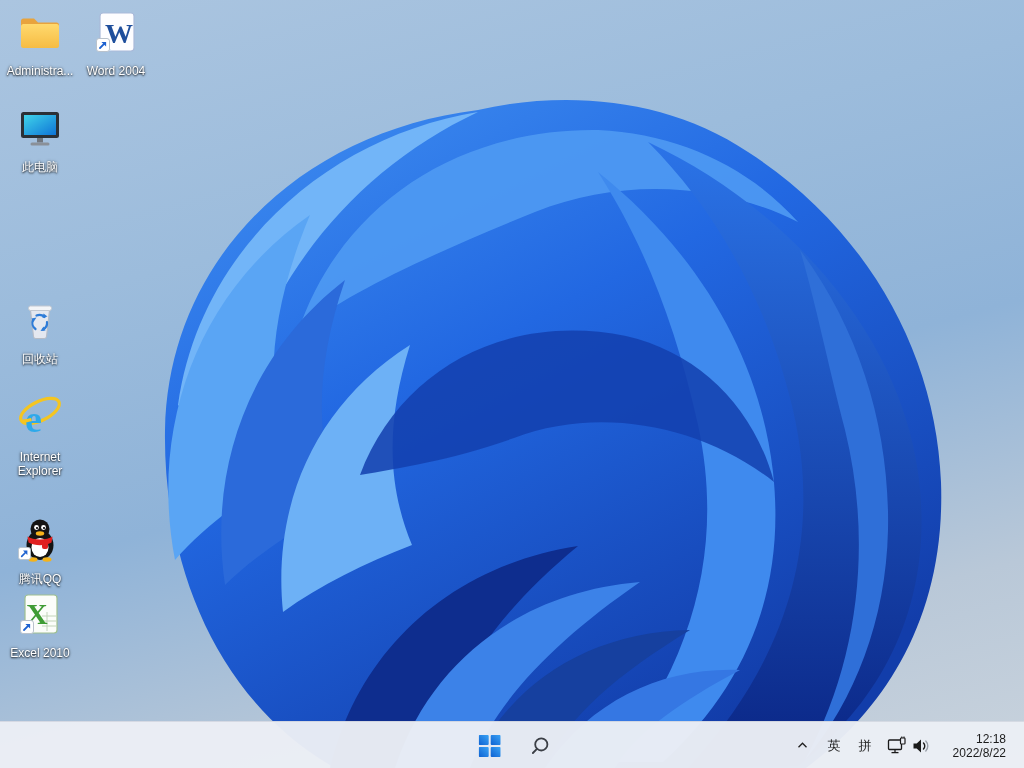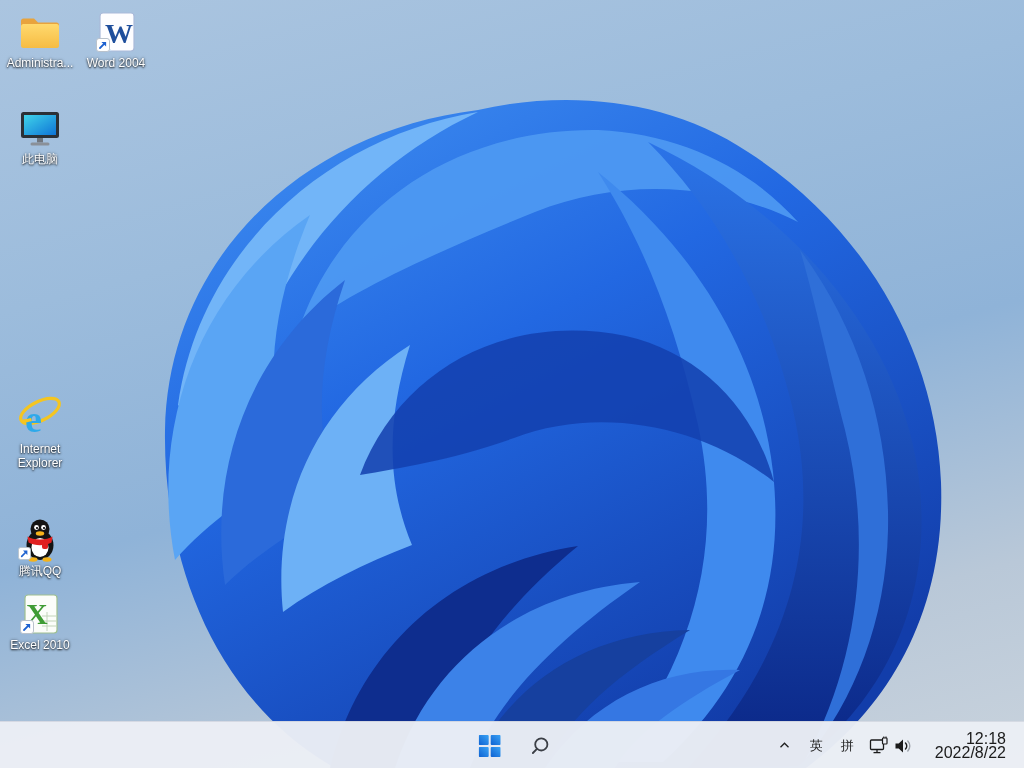--- a/index.html
+++ b/index.html
@@ -11,21 +11,21 @@
   }
   .bloom { position:absolute; left:0; top:0; width:1024px; height:768px; }
 
   
   .icon-slot {
     position:absolute; width:76px; display:flex; flex-direction:column;
     align-items:center; cursor:default;
   }
   .icon-slot .glyph { width:48px; height:48px; display:block; }
   .icon-slot .label {
-    margin-top:0; font-size:12px; line-height:14px; color:#fff; text-align:center;
+    margin-top:8px; font-size:12px; line-height:14px; color:#fff; text-align:center;
     text-shadow:0 1px 2px rgba(0,0,0,.85), 0 0 3px rgba(0,0,0,.5);
     max-width:76px; word-wrap:break-word;
   }
 
   
   .taskbar {
     position:absolute; left:0; bottom:0; width:1024px; height:47px;
     background:rgba(235,238,245,.97);
     border-top:1px solid rgba(120,130,150,.18);
   }
@@ -42,21 +42,21 @@
     align-items:center; padding-right:14px;
   }
   .tray-item {
     height:40px; display:flex; align-items:center; justify-content:center;
     border-radius:4px; cursor:pointer; color:#1b1b1b;
   }
   .tray-text { font-size:13px; padding:0 9px; }
   .tray-chevron { padding:0 10px; }
   .tray-icons { display:flex; align-items:center; gap:2px; padding:0 6px; }
   .clock {
-    margin-left:10px; text-align:right; font-size:16px; line-height:14px;
+    margin-left:10px; text-align:right; font-size:12px; line-height:14px;
     color:#1b1b1b; cursor:pointer; padding:4px 4px; border-radius:4px;
   }
 </style>
 </head>
 <body>
 
 <svg width="0" height="0" style="position:absolute">
   <defs>
     <symbol id="sc-arrow" viewBox="0 0 14 14">
       <rect x="0.5" y="0.5" width="13" height="13" rx="2.5" fill="#ffffff" stroke="#b9c2cc" stroke-width="1"></rect>
@@ -130,20 +130,35 @@
     <svg class="glyph" viewBox="0 0 48 48">
       <rect x="5" y="8" width="38" height="26" rx="2.5" fill="#2b3036"></rect>
       <rect x="8" y="11" width="32" height="20" fill="url(#gScr)"></rect>
       <rect x="21" y="34" width="6" height="4.5" fill="#70767e"></rect>
       <rect x="14.5" y="38.5" width="19" height="3" rx="1.5" fill="#8a9098"></rect>
     </svg>
     <div class="label">此电脑</div>
   </div>
 
 
+  <div class="icon-slot" style="left:2px;top:296px">
+    <svg class="glyph" viewBox="0 0 48 48">
+      <path d="M14.5 14 L17.5 40.5 q0.25 2 2.3 2 h8.4 q2.05 0 2.3 -2 L33.5 14 Z" fill="rgba(233,236,241,.93)" stroke="#b6bcc6" stroke-width="1.1"></path>
+      <rect x="12.5" y="10" width="23" height="4.5" rx="2" fill="#f3f5f8" stroke="#c2c8d1" stroke-width="1"></rect>
+      <g stroke="#2e7cd8" stroke-width="2.2" fill="none" stroke-linecap="round">
+        <path d="M19.5 33 a7.5 7.5 0 0 1 -2.5 -9"></path>
+        <path d="M20.5 19.5 a7.5 7.5 0 0 1 8 1.5"></path>
+        <path d="M31 26 a7.5 7.5 0 0 1 -4 7.5"></path>
+      </g>
+      <polygon points="15.5,22.5 20.5,21.5 17.5,26" fill="#2e7cd8"></polygon>
+      <polygon points="27.5,17.5 31.5,20.5 26.5,22" fill="#2e7cd8"></polygon>
+      <polygon points="29.5,34.5 24.5,35 27.5,30.5" fill="#2e7cd8"></polygon>
+    </svg>
+    <div class="label">回收站</div>
+  </div>
 
   <div class="icon-slot" style="left:2px;top:394px">
     <svg class="glyph" viewBox="0 0 48 48">
       <ellipse cx="24" cy="17" rx="21" ry="9.5" fill="none" stroke="#f4c521" stroke-width="3.2" transform="rotate(-26 24 17)"></ellipse>
       <text x="9" y="38" font-size="38" font-weight="bold" fill="#2da9ea" font-family="Liberation Serif, serif">e</text>
       <path d="M6.5 27 a21 9.5 -26 0 0 9 -1.5" fill="none" stroke="#f4c521" stroke-width="3.2"></path>
     </svg>
     <div class="label">Internet Explorer</div>
   </div>
 

